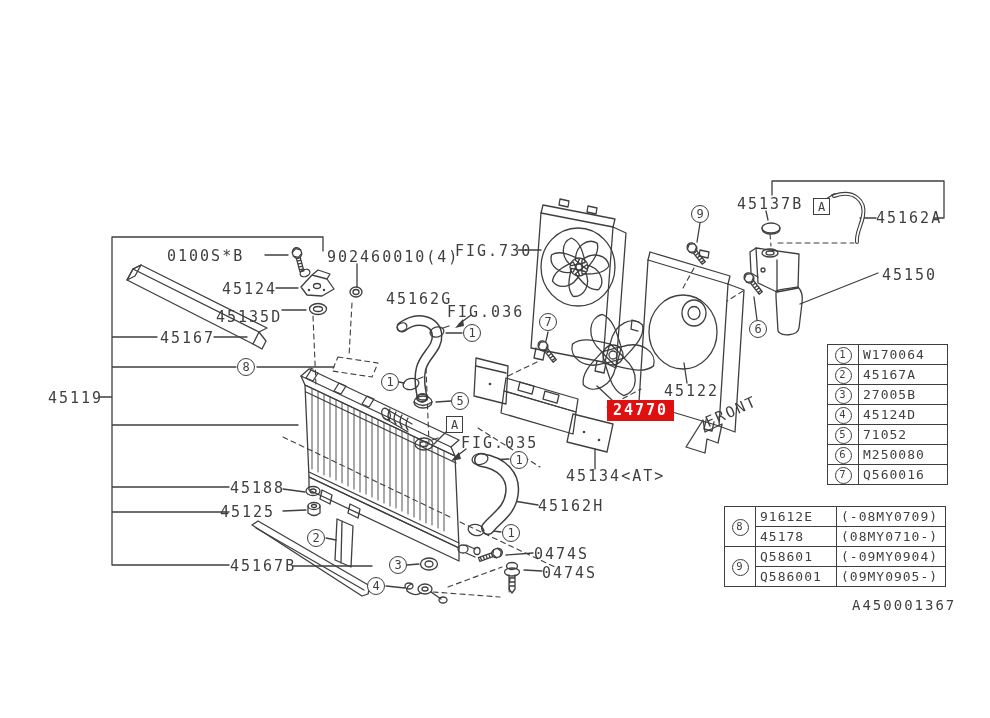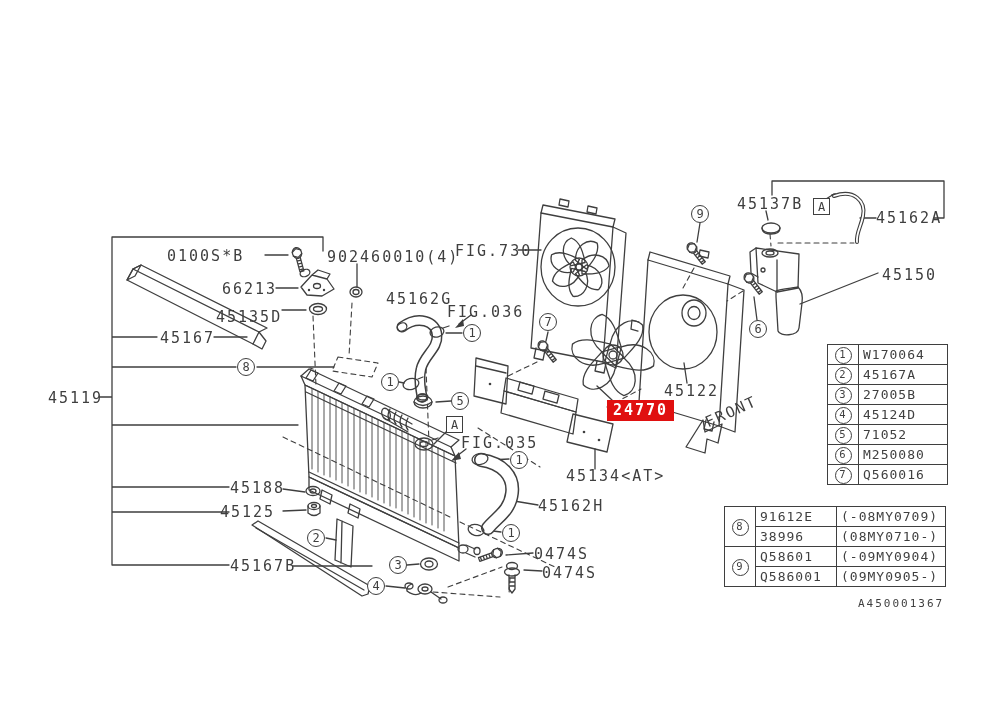--- a/index.html
+++ b/index.html
@@ -12,21 +12,21 @@
   .callout{position:absolute;width:18px;height:18px;border:1.5px solid #3f3f3f;border-radius:50%;
            font-size:12px;line-height:17px;text-align:center;background:#fff;box-sizing:border-box;}
   .abox{position:absolute;width:17px;height:17px;border:1.4px solid #3f3f3f;font-size:12px;
         line-height:16px;text-align:center;background:#fff;box-sizing:border-box;}
   .front{transform:rotate(-24deg);transform-origin:left center;font-size:15px;letter-spacing:2px;}
   table.ptable{position:absolute;border-collapse:collapse;font-size:13px;letter-spacing:1px;color:#3f3f3f;}
   table.ptable td{border:1.4px solid #3f3f3f;padding:0 4px;height:19px;background:#fff;}
   td.numcell{text-align:center;width:22px;}
   .ccirc{display:inline-block;width:15px;height:15px;border:1.2px solid #3f3f3f;border-radius:50%;
          font-size:10.5px;line-height:13.5px;text-align:center;}
-  .docnum{position:absolute;font-size:11px;letter-spacing:2px;color:#3f3f3f;margin-left:6px;}
+  .docnum{position:absolute;font-size:14px;letter-spacing:2px;color:#3f3f3f;}
 </style>
 </head>
 <body>
 
 <div id="stage">
 
 <svg id="lineart" width="990" height="718" viewBox="0 0 990 718" stroke="#3f3f3f" stroke-width="1.3" fill="none" stroke-linecap="round" stroke-linejoin="round">
 
   <defs>
     <g id="bolt">
@@ -260,21 +260,21 @@
   </g>
 
   <g>
     <path d="M686,447 L703,420 L705,432 L722,424 L718,443 L707,439 L705,453 Z"></path>
   </g>
 </svg>
 
 <div class="lbl" style="left:48px;top:389px">45119</div>
 <div class="lbl" style="left:167px;top:247px">0100S*B</div>
 <div class="lbl" style="left:327px;top:248px">902460010(4)</div>
-<div class="lbl" style="left:222px;top:280px">66213</div>
+<div class="lbl" style="left:222px;top:280px">45124</div>
 <div class="lbl" style="left:216px;top:308px">45135D</div>
 <div class="lbl" style="left:160px;top:329px">45167</div>
 <div class="lbl" style="left:455px;top:242px">FIG.730</div>
 <div class="lbl" style="left:386px;top:290px">45162G</div>
 <div class="lbl" style="left:447px;top:303px">FIG.036</div>
 <div class="lbl" style="left:737px;top:195px">45137B</div>
 <div class="lbl" style="left:876px;top:209px">45162A</div>
 <div class="lbl" style="left:882px;top:266px">45150</div>
 <div class="lbl" style="left:664px;top:382px">45122</div>
 <div class="lbl" style="left:566px;top:467px">45134&lt;AT&gt;</div>
@@ -339,21 +339,21 @@
     </table>
 
 <table class="ptable" style="left:724px;top:506px">
   <tbody>
         <tr>
     <td class="numcell" rowspan="2"><span class="ccirc">8</span></td>
     <td style="width:72px">91612E</td>
     <td style="width:100px">(-08MY0709)</td>
         </tr>
   <tr>
-    <td>38996</td>
+    <td>45178</td>
     <td>(08MY0710-)</td>
         </tr>
   <tr>
     <td class="numcell" rowspan="2"><span class="ccirc">9</span></td>
     <td>Q58601</td>
     <td>(-09MY0904)</td>
         </tr>
   <tr>
     <td>Q586001</td>
     <td>(09MY0905-)</td>

